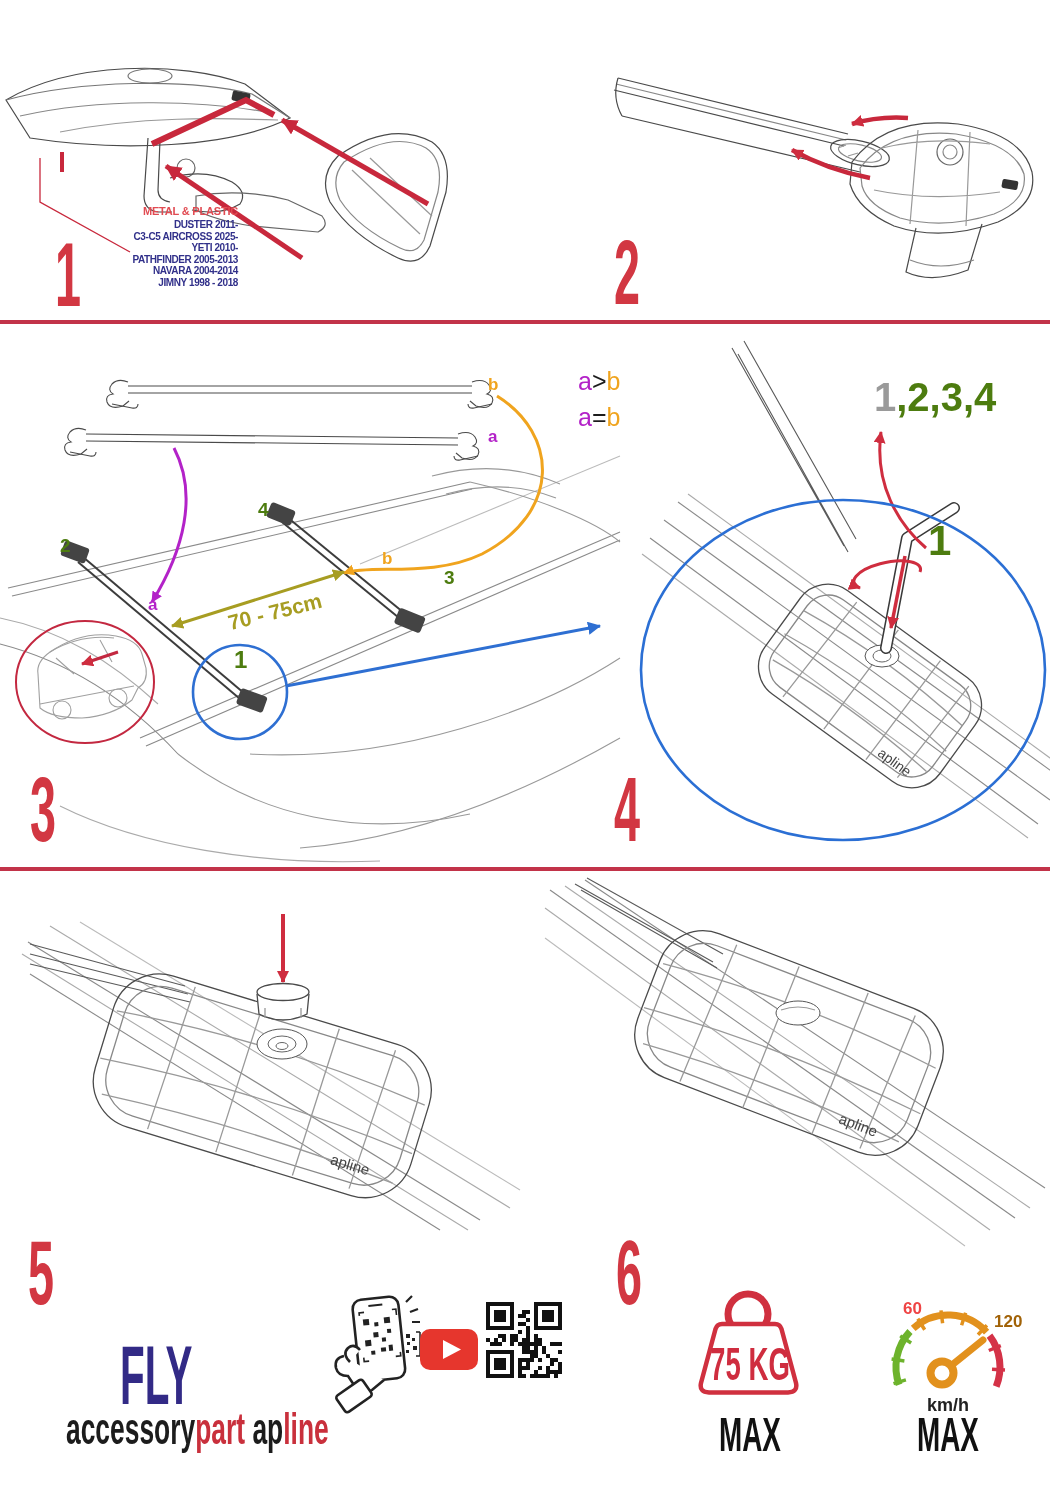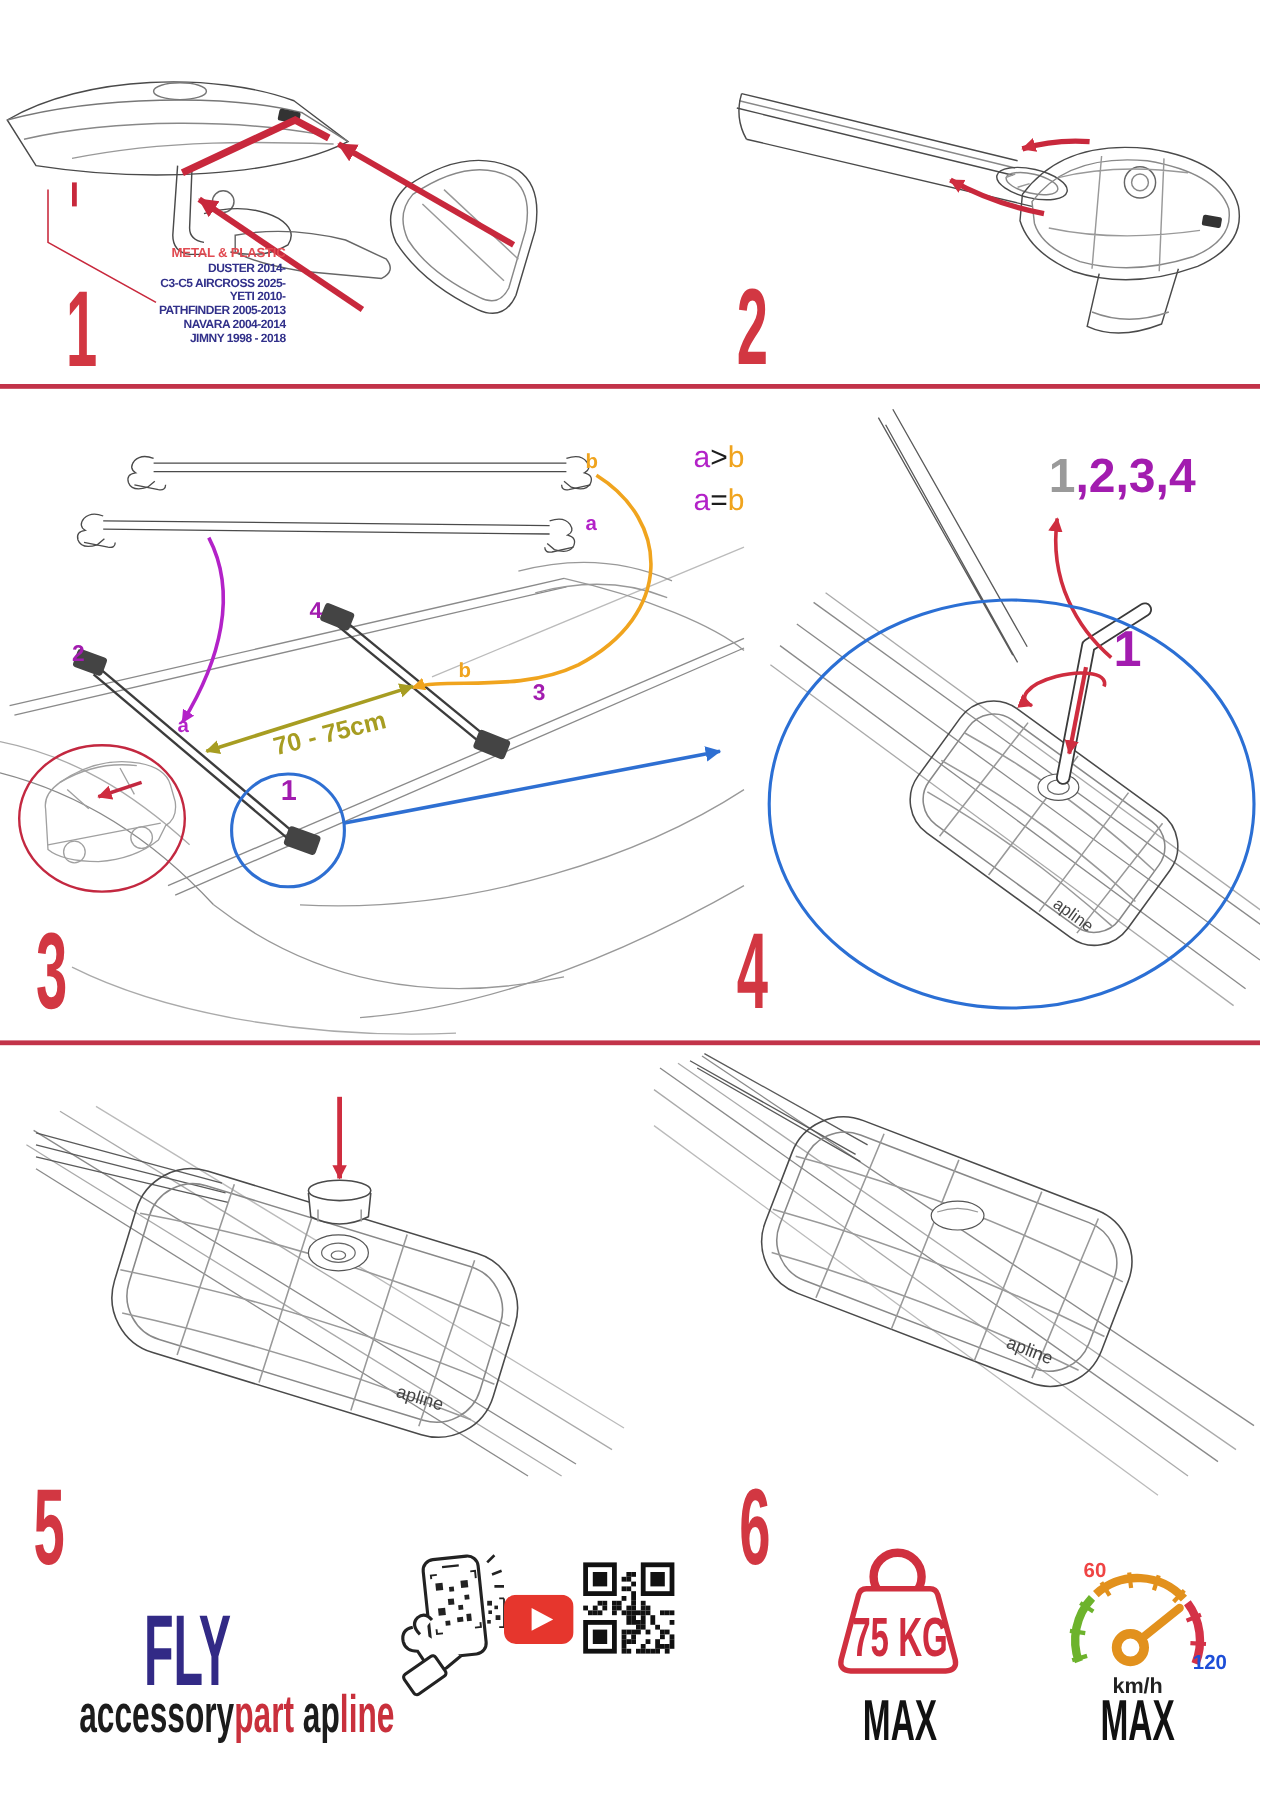--- a/index.html
+++ b/index.html
@@ -5,21 +5,21 @@
   *{margin:0;padding:0;box-sizing:border-box}
   html,body{background:#fff}
   body{font-family:"Liberation Sans",sans-serif;color:#222}
   .page{position:relative;width:1050px;height:1500px;background:#fff;overflow:hidden}
   .abs{position:absolute}
   svg.abs{overflow:visible}
   .divider{position:absolute;left:0;width:1061px;height:4px;background:#c23349}
   .step-num{position:absolute;color:#d23742;font-weight:700;font-size:90px;line-height:66px;
             transform:scaleX(.52);transform-origin:0 0;white-space:nowrap}
   .lbl{position:absolute;font-weight:700;line-height:1;white-space:nowrap}
-  .blue{color:#a21caf}.orange{color:#f0a41e}.purple{color:#b322c8}.gray{color:#9a9a9a}.blk{color:#1c1c1c}
+  .blue{color:#4d7c0f}.orange{color:#f0a41e}.purple{color:#b322c8}.gray{color:#9a9a9a}.blk{color:#1c1c1c}
   .compat{position:absolute;left:130px;top:205px;width:108px;text-align:right}
   .compat .mat{color:#e14b52;font-size:11px;font-weight:700;letter-spacing:-.2px;margin-bottom:2px}
   .compat .models{color:#31308a;font-size:10px;font-weight:700;line-height:11.6px;letter-spacing:-.4px}
   .seq{position:absolute;left:874px;top:377px;font-size:40px;font-weight:700;line-height:40px;white-space:nowrap}
   .dist{position:absolute;left:200px;top:600px;width:150px;text-align:center;font-weight:700;
         font-size:21px;color:#a79d22;transform:rotate(-14deg)}
   .rel{position:absolute;font-size:25px;font-weight:400;line-height:27px}
   .fly{position:absolute;left:120px;top:1344px;font-size:84px;font-weight:700;line-height:62px;
        color:#322a86;transform:scaleX(.48);transform-origin:0 0;white-space:nowrap}
   .brandline{position:absolute;left:66px;top:1407px;font-size:44px;font-weight:700;line-height:44px;
@@ -86,21 +86,21 @@
       <path d="M152,124 L246,80 L274,95" stroke-width="6"></path>
       <path d="M428,184 L282,100" stroke-width="5" marker-end="url(#mrL)"></path>
       <path d="M302,238 L166,146" stroke-width="5" marker-end="url(#mrL)"></path>
       <path d="M62,132 L62,152" stroke-width="4"></path>
       <path d="M40,138 L40,182 L130,232" stroke-width="1.3"></path>
     </g>
   </svg>
   <div class="compat">
     <div class="mat">METAL &amp; PLASTIC</div>
     <div class="models">
-      <div>DUSTER 2014-</div>
+      <div>DUSTER 2011-</div>
       <div>C3-C5 AIRCROSS 2025-</div>
       <div>YETI 2010-</div>
       <div>PATHFINDER 2005-2013</div>
       <div>NAVARA 2004-2014</div>
       <div>JIMNY 1998 - 2018</div>
     </div>
   </div>
   <div class="step-num" style="left:55px;top:242px">1</div>
 
   <svg class="abs" style="left:530px;top:20px" width="531" height="300" viewBox="0 0 531 300">
@@ -452,17 +452,17 @@
     </g>
     <g stroke-width="3.5" fill="none">
       <path d="M23.9,83.9 L11.5,87.6 M22.4,64.9 L9.6,63.1 M29.1,47.0 L18.2,39.9" stroke="#6db32c"></path>
       <path d="M42.7,33.7 L35.8,22.7 M60.6,27.3 L59.0,14.4 M79.6,29.2 L83.6,16.8 M96.0,38.8 L104.9,29.3" stroke="#e2911d"></path>
       <path d="M106.8,54.5 L118.8,49.6 M110.0,73.3 L123.0,74.0" stroke="#d43247"></path>
     </g>
     <path d="M60,77 L101,44" stroke="#e2911d" stroke-width="7" stroke-linecap="round" fill="none"></path>
     <circle cx="60" cy="77" r="11.5" fill="#fff" stroke="#e2911d" stroke-width="8"></circle>
   </svg>
   <div class="lbl" style="left:903px;top:1300px;font-size:17px;color:#ef4444">60</div>
-  <div class="lbl" style="left:994px;top:1377px;font-size:17px;color:#1d4ed8">120</div>
+  <div class="lbl" style="left:994px;top:1313px;font-size:17px;color:#a16207">120</div>
   <div class="kmh">km/h</div>
   <div class="maxs">MAX</div>
 
 </div>
 
 </body></html>

